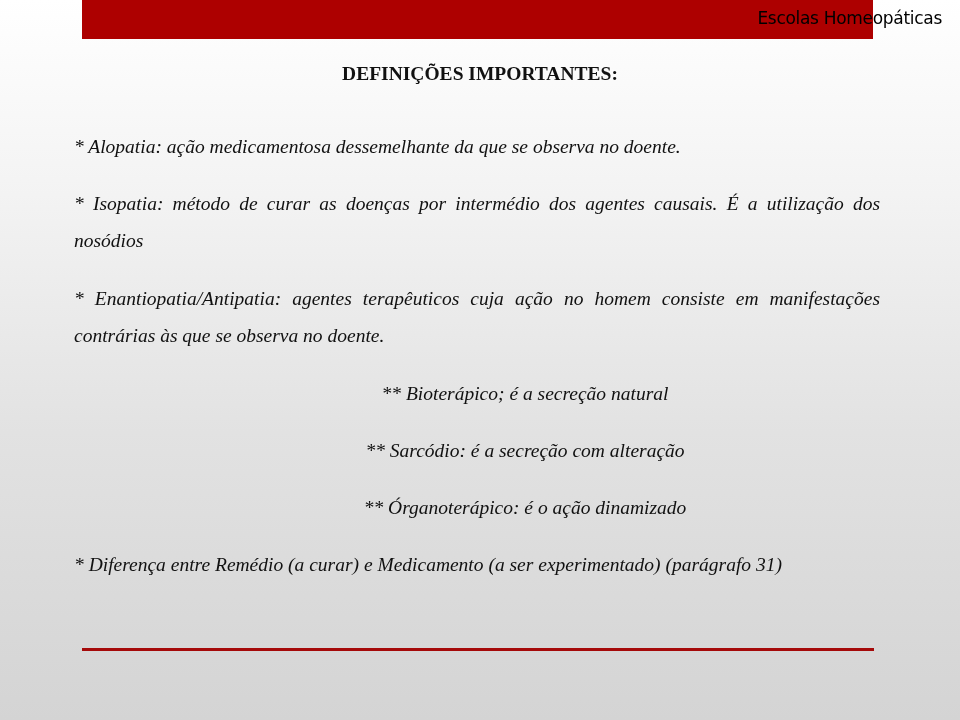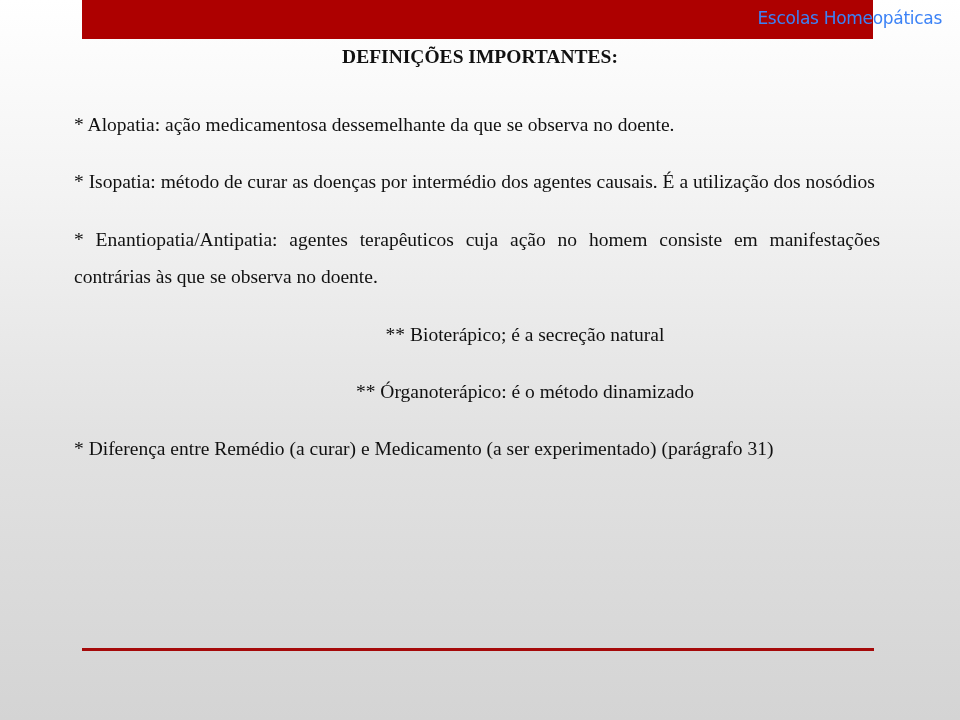--- a/index.html
+++ b/index.html
@@ -8,30 +8,30 @@
       background: linear-gradient(to bottom, #ffffff 0%, #f4f4f4 25%, #e2e2e2 60%, #d4d4d4 100%);
       font-family: "Liberation Serif", serif;
       color: #111;
     }
     .header-bar {
       position: absolute; left: 82px; top: 0; width: 791px; height: 39px;
       background: #ad0000;
     }
     .header-title {
       position: absolute; right: 18px; top: 8px;
-      font-family: "DejaVu Sans", sans-serif; font-size: 17px; color: #3b82f6;
+      font-family: "DejaVu Sans", sans-serif; font-size: 17px; color: #000000;
       letter-spacing: -0.3px;
     }
     .slide-title {
-      position: absolute; left: 0; width: 960px; top: 46px; text-align: center;
+      position: absolute; left: 0; width: 960px; top: 63px; text-align: center;
       font-weight: bold; font-size: 19.5px;
     }
     .content {
-      position: absolute; left: 74px; width: 806px; top: 106px;
-      font-size: 19.5px; line-height: 37px;
+      position: absolute; left: 74px; width: 806px; top: 128px;
+      font-size: 19.5px; line-height: 37px; font-style: italic;
     }
     .para { text-align: justify; text-align-last: left; margin: 0 0 21px 0; }
     .para.single { margin-bottom: 20px; }
     .sub { margin: 0 0 20px 96px; text-align: center; }
     .footer-line {
       position: absolute; left: 82px; top: 648px; width: 792px; height: 3px;
       background: #a50a0a;
     }
   </style>
 </head>
@@ -40,17 +40,18 @@
 <div class="header-bar"></div>
 <div class="header-title">Escolas Homeopáticas</div>
 
 <div class="slide-title">DEFINIÇÕES IMPORTANTES:</div>
 
 <div class="content">
   <p class="para single">* Alopatia: ação medicamentosa dessemelhante da que se observa no doente.</p>
   <p class="para">* Isopatia: método de curar as doenças por intermédio dos agentes causais. É a utilização dos nosódios</p>
   <p class="para">* Enantiopatia/Antipatia: agentes terapêuticos cuja ação no homem consiste em manifestações contrárias às que se observa no doente.</p>
   <p class="sub">** Bioterápico; é a secreção natural</p>
-  <p class="sub">** Órganoterápico: é o método dinamizado</p>
+  <p class="sub">** Sarcódio: é a secreção com alteração</p>
+  <p class="sub">** Órganoterápico: é o ação dinamizado</p>
   <p class="para">* Diferença entre Remédio (a curar) e Medicamento (a ser experimentado) (parágrafo 31)</p>
 </div>
 
 <div class="footer-line"></div>
 
 </body></html>

